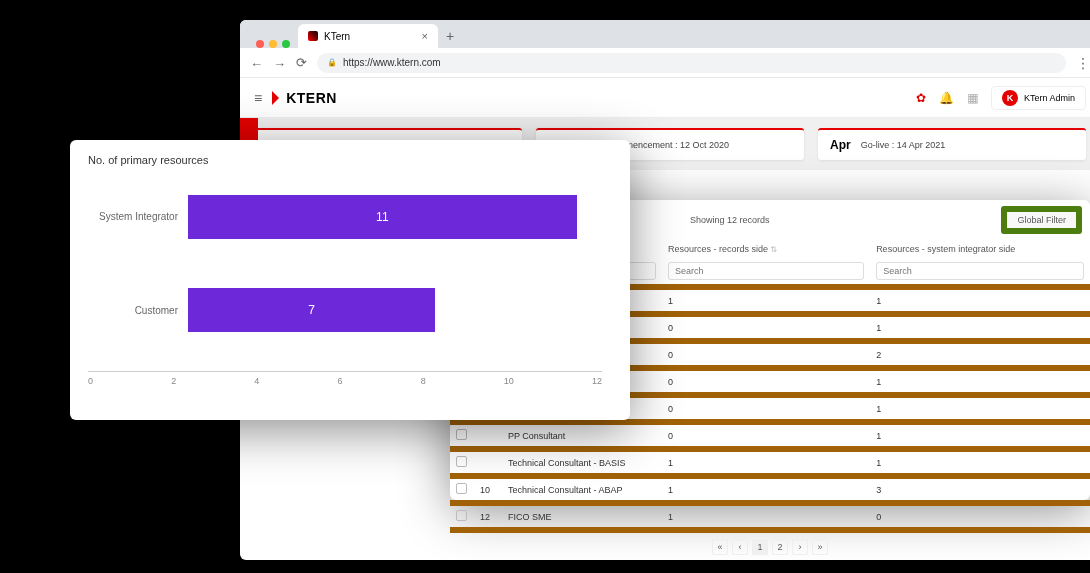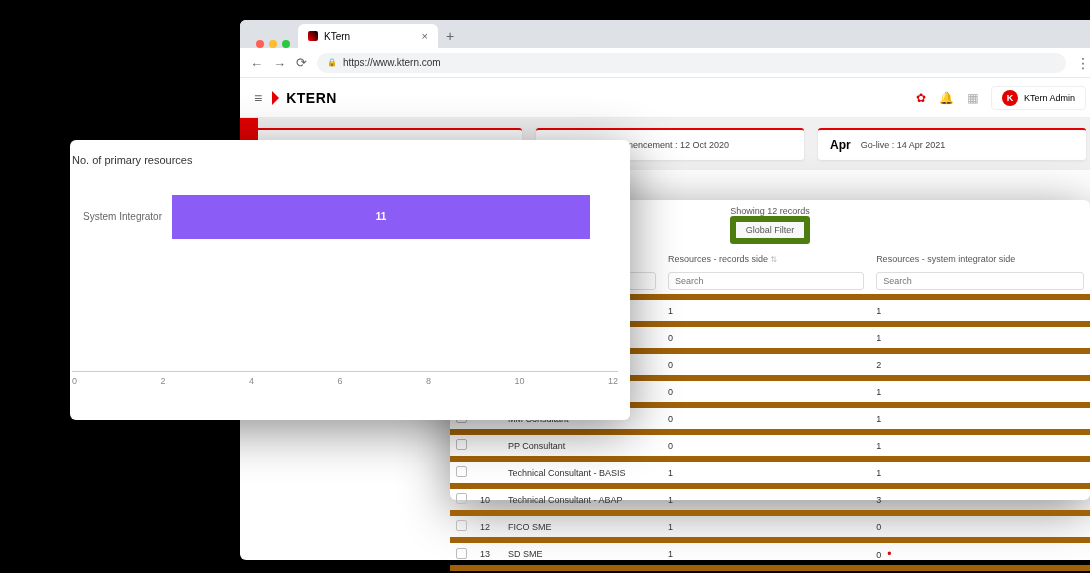--- a/index.html
+++ b/index.html
@@ -117,37 +117,37 @@
 
 .chart-card {
   position: absolute;
   left: 70px;
   top: 140px;
   width: 560px;
   height: 280px;
   background: #fff;
   border-radius: 6px;
   box-shadow: 0 10px 50px rgba(0,0,0,0.45);
-  padding: 14px 2px;
+  padding: 14px 18px;
 }
 .chart-title { font-size: 11px; color: #333; margin-bottom: 20px; }
 .chart-area { position: relative; height: 200px; padding-left: 100px; }
 .chart-plot { position: relative; height: 170px; }
 .bar-row {
   position: absolute; left: 0; width: 100%;
   display: flex; align-items: center;
 }
 .bar-label {
   position: absolute; left: -100px; width: 90px;
   text-align: right; font-size: 10px; color: #666;
 }
 .bar {
-  height: 44px; background: #8b5cf6;
+  height: 44px; background: #6d28d9;
   display: flex; align-items: center; justify-content: center;
-  color: #fff; font-size: 10px; font-weight: 700;
+  color: #fff; font-size: 12px; font-weight: 400;
 }
 .x-axis {
   position: absolute; bottom: 0; left: 0; right: 10px;
   display: flex; justify-content: space-between;
   font-size: 9px; color: #888;
 }
 .axis-line {
   position: absolute; bottom: 14px; left: 0; right: 10px;
   height: 1px; background: #ccc;
 }
@@ -156,21 +156,21 @@
   position: absolute;
   left: 450px;
   top: 200px;
   width: 640px;
   height: 300px;
   background: #fff;
   border-radius: 6px;
   box-shadow: 0 10px 50px rgba(0,0,0,0.45);
   font-size: 9px;
 }
-.table-top { display: flex; align-items: center; padding: 6px 8px; flex-direction: column; }
+.table-top { display: flex; align-items: center; padding: 6px 8px; }
 .tt-center { flex: 1; text-align: center; color: #555; }
 .global-filter {
   border: 6px solid #4d7c0f; border-radius: 3px;
   padding: 3px 10px; color: #555; background: #f8f8f8;
 }
 .tbl { width: 100%; border-collapse: collapse; }
 .tbl th {
   text-align: left; font-weight: 400; color: #555;
   padding: 4px 6px; font-size: 9px;
 }
@@ -351,47 +351,44 @@
           <td>1</td>
           <td>3</td>
         </tr>
         <tr>
           <td><span class="chk"></span></td>
           <td>12</td>
           <td>FICO SME</td>
           <td>1</td>
           <td>0</td>
         </tr>
-        <tr>
-          <td><span class="chk"></span></td>
-          <td>13</td>
-          <td>SD SME</td>
-          <td>1</td>
-          <td>0<span class="badge-dot">•</span></td>
-        </tr>
       </tbody>
   </table>
   <div class="pagination">
     <span>«</span>
     <span>‹</span>
     <span class="active">1</span>
     <span>2</span>
     <span>›</span>
     <span>»</span>
   </div>
 </div>
 
 <div class="chart-card">
   <div class="chart-title">No. of primary resources</div>
   <div class="chart-area">
     <div class="chart-plot" id="chart-plot">
         <div class="bar-row" style="top: 5%;">
           <div class="bar-label">System Integrator</div>
           <div class="bar" style="width: 91.6667%;">11</div>
         </div>
+        <div class="bar-row" style="top: 60%;">
+          <div class="bar-label">Customer</div>
+          <div class="bar" style="width: 58.3333%;">7</div>
+        </div>
       </div>
     <div class="axis-line"></div>
     <div class="x-axis" id="x-axis">
         <span>0</span>
         <span>2</span>
         <span>4</span>
         <span>6</span>
         <span>8</span>
         <span>10</span>
         <span>12</span>

